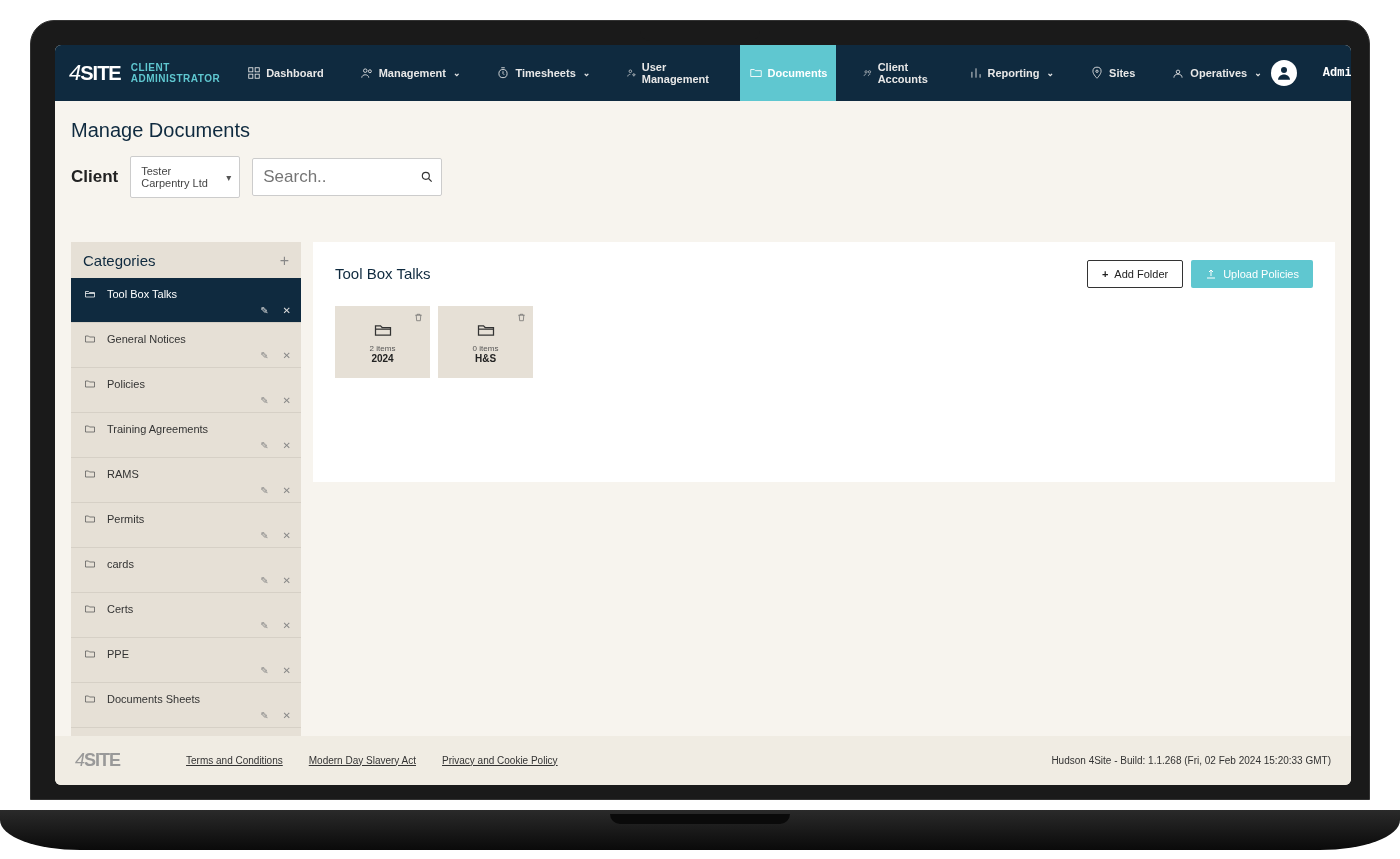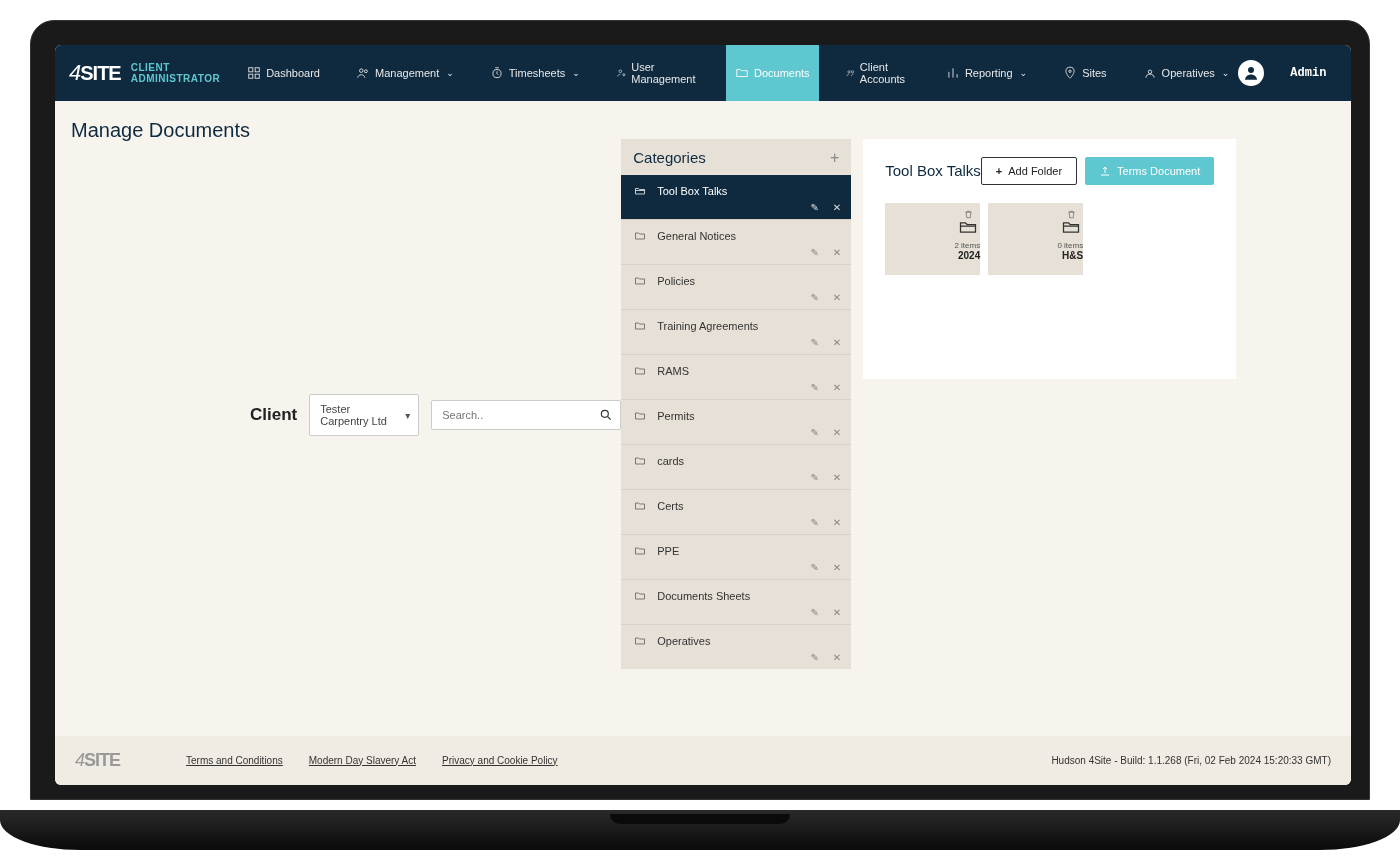--- a/index.html
+++ b/index.html
@@ -10,40 +10,40 @@
 .screen { width: 100%; height: 740px; background: #f7f4ee; border-radius: 6px; overflow: hidden; display: flex; flex-direction: column; }
 .base { width: 1400px; height: 40px; background: linear-gradient(#2a2a2a, #0a0a0a); position: absolute; bottom: -10px; left: 50%; transform: translateX(-50%); border-radius: 0 0 80px 80px / 0 0 30px 30px; }
 .base::before { content:""; position:absolute; top:4px; left:50%; transform:translateX(-50%); width:180px; height:10px; background:#0a0a0a; border-radius:0 0 14px 14px; }
 
 
 .topbar { background: #0f2a3f; height: 56px; display: flex; align-items: center; padding: 0 14px; color: #fff; font-size: 11px; }
 .logo { display: flex; align-items: center; margin-right: 10px; }
 .logo-mark { font-size: 20px; font-weight: 700; letter-spacing: -1px; color:#fff; }
 .logo-4 { font-style: italic; font-weight:300; font-size:22px; }
 .role { color: #5fc7d0; font-size: 10px; font-weight: 700; letter-spacing: 0.5px; margin-right: 18px; }
-.navitems { display:flex; align-items:center; gap: 18px; height:100%; }
+.navitems { display:flex; align-items:center; gap: 18px; height:100%;font-weight:bold; }
 .navitem { display: flex; align-items: center; gap: 5px; padding: 0 9px; height: 100%; cursor: pointer; color: #e8e8e8; }
 .navitem.active { background: #5fc7d0; color: #fff; }
 .navitem svg { width: 14px; height: 14px; stroke: currentColor; fill:none; stroke-width:1.5; }
 .chev { font-size: 9px; margin-left:2px; }
 .spacer { flex:1; }
 .user { display:flex; align-items:center; gap:26px; cursor:pointer;font-family:Liberation Mono, monospace; }
 .user-avatar { width:26px; height:26px; background:#fff; border-radius:50%; display:flex; align-items:center; justify-content:center; }
 .user-avatar svg { width:18px; height:18px; fill:#0f2a3f; stroke:none; }
 .user-name { font-weight:600; font-size:12px; }
 
 
-.content { flex:1; overflow:auto; padding: 18px 16px 0 16px; display:flex; flex-direction:row; }
+.content { flex:1; overflow:auto; padding: 18px 16px 0 16px; display:flex; flex-direction:column; }
 .page-title { font-size: 20px; color: #0f2a3f; font-weight:500; margin-bottom: 14px; }
 .filterrow { display:flex; align-items:center; gap: 12px; margin-bottom: 24px; }
 .filter-label { font-size:17px; font-weight:700; color:#222; }
 .select { border:1px solid #ccc; padding: 8px 28px 8px 10px; font-size:11px; color:#444; border-radius:2px; background:#fff; position:relative; cursor:pointer; width:110px; }
 .select::after { content:"▾"; position:absolute; right:8px; top:50%; transform:translateY(-50%); color:#555; font-size:10px; }
 .searchwrap { position:relative; }
-.search { border:1px solid #ccc; padding: 8px 28px 8px 10px; font-size:11px; border-radius:2px; width:190px; }
+.search { border:1px solid #ccc; padding: 8px 28px 8px 10px; font-size:17px; border-radius:2px; width:190px; }
 .search-icon { position:absolute; right:8px; top:50%; transform:translateY(-50%); width:14px; height:14px; stroke:#333; fill:none; stroke-width:2; }
 
 .workarea { display:flex; gap: 12px; align-items:flex-start;margin-top:20px; }
 
 
 .sidebar { width: 230px; background:#e6e0d6; }
 .sidebar-head { display:flex; align-items:center; justify-content:space-between; padding: 10px 12px 8px 12px; color:#0f2a3f; }
 .sidebar-title { font-size:15px; font-weight:400; }
 .plus { font-size:16px; color:#888; cursor:pointer; font-weight:300; }
 .catitem { position:relative; padding: 10px 12px 22px 12px; border-top:1px solid #d6d0c6; font-size:11px; color:#333; cursor:pointer; }
@@ -57,21 +57,21 @@
 
 
 .mainpanel { flex:1; background:#fff; padding: 18px 22px; min-height: 240px; }
 .panel-head { display:flex; align-items:center; justify-content:space-between; margin-bottom: 18px; }
 .panel-title { font-size:15px; color:#0f2a3f; }
 .panel-btns { display:flex; gap:8px; }
 .btn { font-size:11px; padding: 7px 14px; border-radius:2px; cursor:pointer; display:flex; align-items:center; gap:6px; }
 .btn-outline { border:1px solid #333; background:#fff; color:#222; }
 .btn-primary { background:#5fc7d0; color:#fff; border:none; }
 .folders { display:flex; gap:8px; }
-.foldercard { width:95px; height:72px; background:#e6e0d6; position:relative; display:flex; flex-direction:column; align-items:flex-end; justify-content:center; cursor:pointer; }
+.foldercard { width:95px; height:72px; background:#e6e0d6; position:relative; display:flex; flex-direction:column; align-items:center; justify-content:center; cursor:pointer; }
 .foldercard .big-folder { width:24px; height:20px; stroke:#333; fill:none; stroke-width:1.5; margin-bottom:4px; }
 .foldercard .trash { position:absolute; top:6px; right:6px; width:11px; height:11px; stroke:#666; fill:none; stroke-width:1.5; }
 .fc-count { font-size:8px; color:#555; }
 .fc-name { font-size:10px; font-weight:700; color:#222; }
 
 
 .footer { background:#f0ece3; padding: 14px 20px; display:flex; align-items:center; gap:26px; font-size:10px; color:#333; }
 .footer-logo { font-size:18px; font-weight:700; color:#999; letter-spacing:-1px; margin-right:40px; }
 .footer-logo .four { font-style:italic; font-weight:300; }
 .footer a { color:#333; text-decoration:underline; }
@@ -343,21 +343,21 @@
               <span class="panel-title">Tool Box Talks</span>
               <div class="panel-btns">
                 <div class="btn btn-outline">
                   <span style="font-weight:700;">+</span>
                   <span>Add Folder</span>
                 </div>
                 <div class="btn btn-primary">
                   <svg viewBox="0 0 24 24" width="12" height="12" fill="none" stroke="#fff" stroke-width="2">
                       <path d="M12 16V4M8 8l4-4 4 4M4 20h16"></path>
                     </svg>
-                  <span>Terms Document</span>
+                  <span>Upload Policies</span>
                 </div>
               </div>
             </div>
 
             <div class="folders">
               <div class="foldercard">
                 <svg class="trash" viewBox="0 0 24 24">
                     <path d="M5 7h14M9 7V5h6v2M7 7l1 12h8l1-12"></path>
                   </svg>
                 <svg class="big-folder" viewBox="0 0 24 24">

